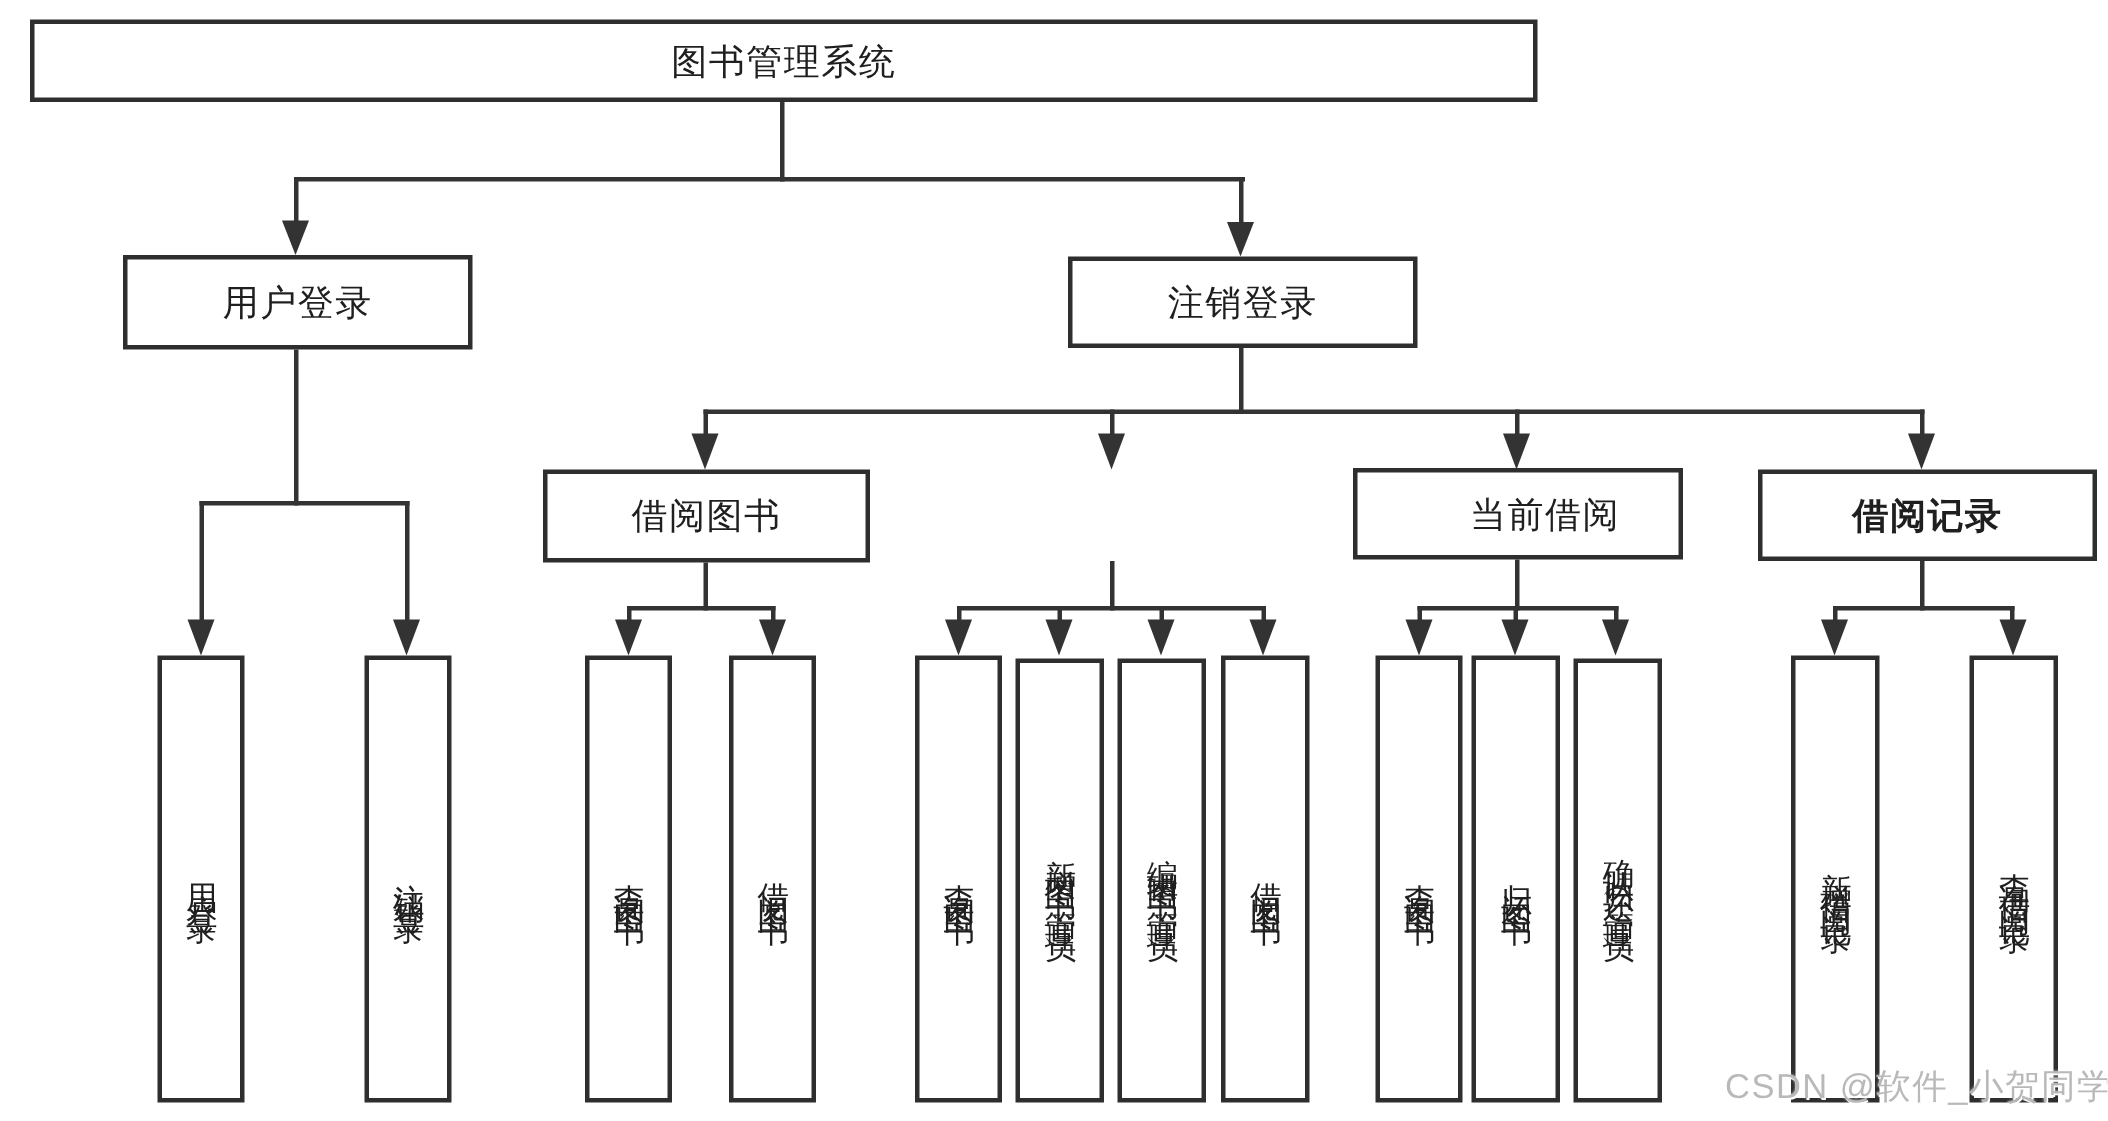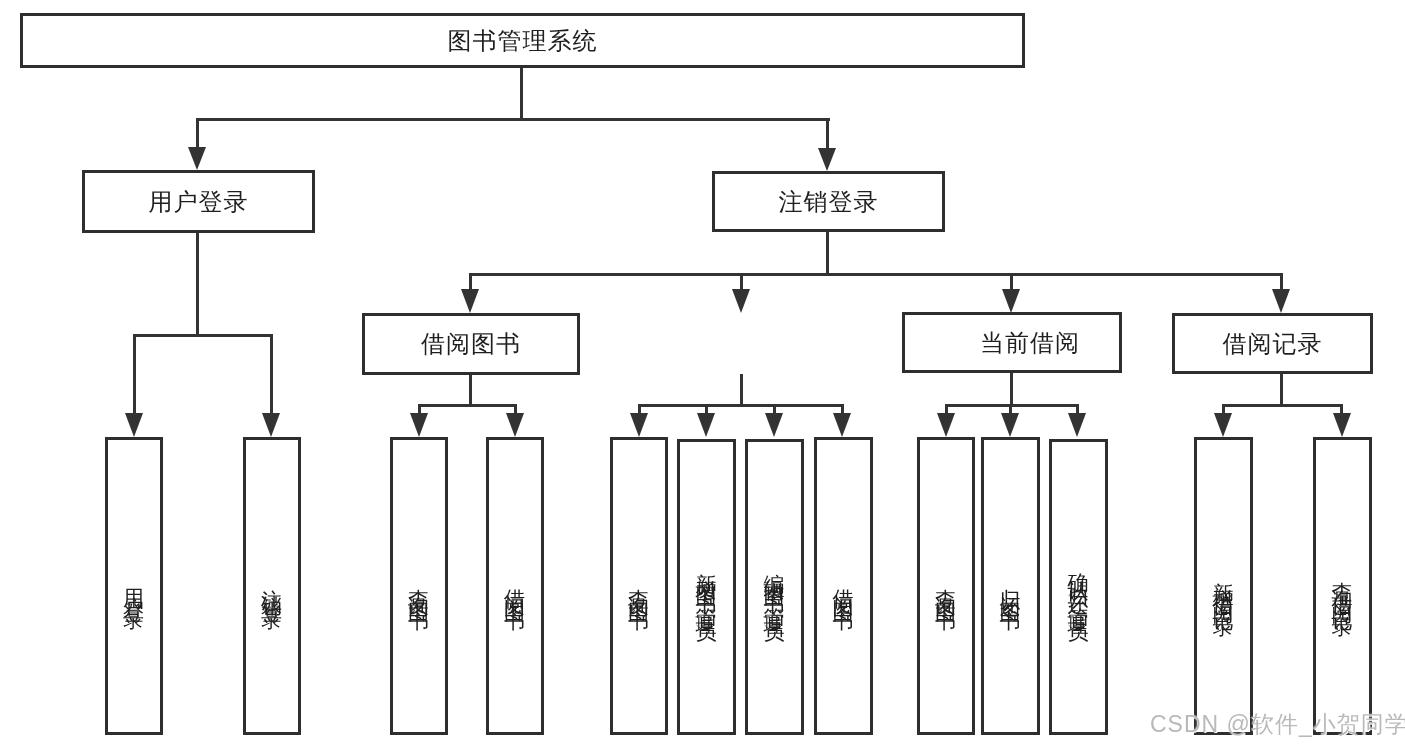--- a/index.html
+++ b/index.html
@@ -66,21 +66,21 @@
 
   <div class="box h-box" style="left:362px;top:313px;width:218px;height:62px;">
     <span>借阅图书</span>
   </div>
 
 
   <div class="box h-box" style="left:902px;top:312px;width:220px;height:61px;padding-left:36px;">
     <span>当前借阅</span>
   </div>
 
-  <div class="box h-box" style="left:1172px;top:313px;width:201px;height:61px;">
+  <div class="box h-box" style="left:1172px;top:313px;width:226px;height:61px;font-weight:bold;">
     <span>借阅记录</span>
   </div>
 
   <div class="box v-box" style="left:105px;top:437px;width:58px;height:298px;">
     <span>用户登录</span>
   </div>
   <div class="box v-box" style="left:243px;top:437px;width:58px;height:298px;">
     <span>注销登录</span>
   </div>
 

